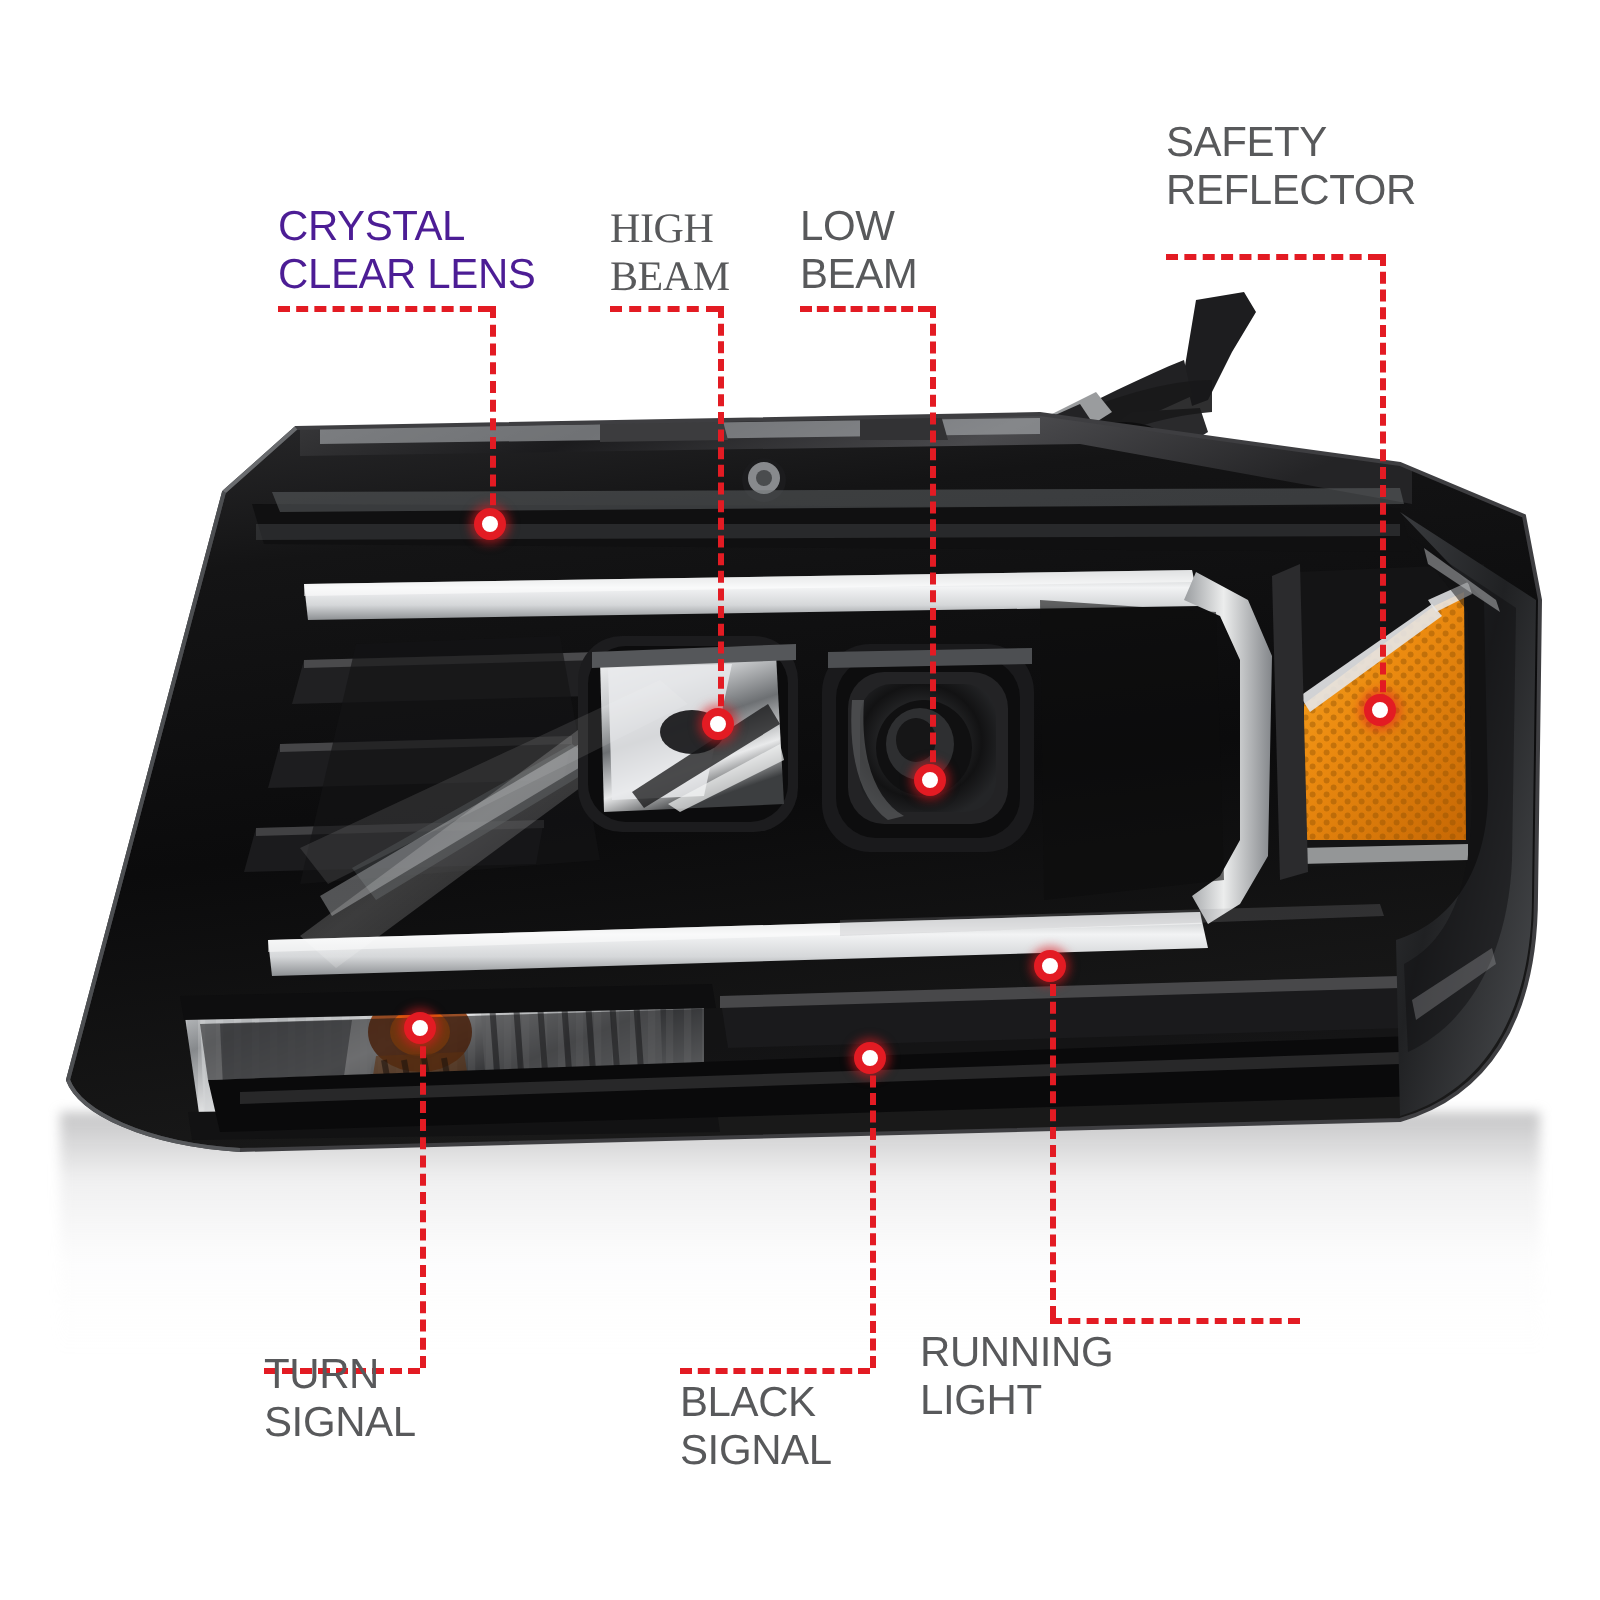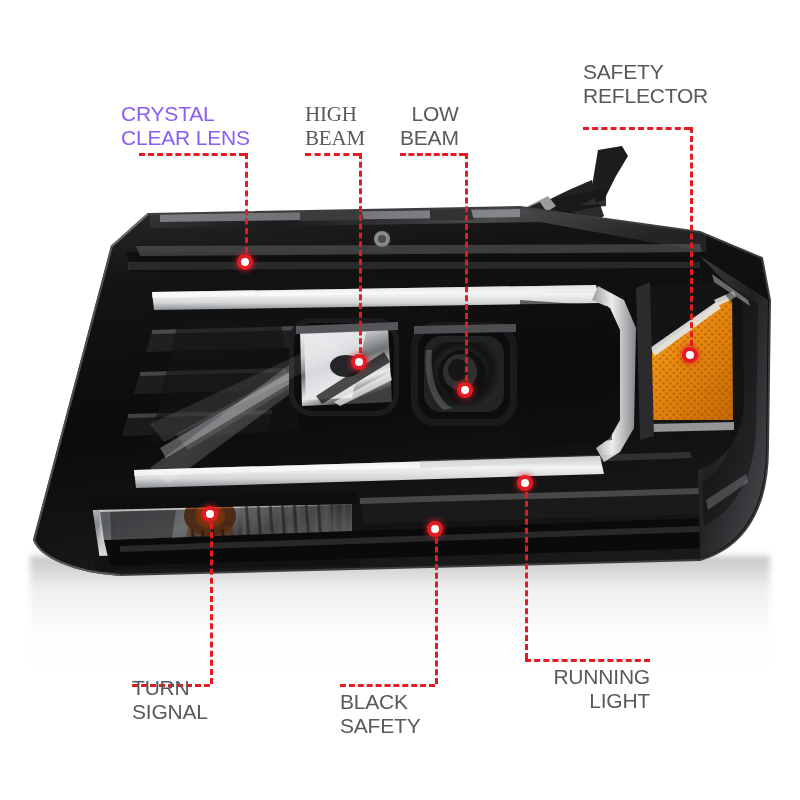--- a/index.html
+++ b/index.html
@@ -23,21 +23,21 @@
   .callout-label {
     position: absolute;
     color: #58595b;
     font-family: "Liberation Sans", sans-serif;
     font-size: 21px;
     line-height: 24px;
     letter-spacing: -0.2px;
     white-space: pre-line;
     font-weight: 400;
   }
-  .callout-label.align-right { text-align: right; }
+  .callout-label.align-right { }
 
   
   .leader-h {
     position: absolute;
     height: 0;
     border-top: 3px dashed #e31b23;
   }
   .leader-v {
     position: absolute;
     width: 0;
@@ -297,47 +297,47 @@
       <path d="M112,246 L148,214" stroke="#6a6c6f" stroke-width="2" fill="none"></path>
       <path d="M34,540 L112,246" stroke="#4d4f52" stroke-width="2" fill="none"></path>
       <path d="M120,575 C72,572 40,556 34,540" stroke="#56585b" stroke-width="2" fill="none"></path>
     </g>
   </svg>
 
   <div id="callout-layer">
       <div class="leader-h" style="left: 139px; top: 153px; width: 106px; border-top-color: rgb(227, 27, 35);"></div>
       <div class="leader-v" style="left: 245px; top: 153px; height: 109px; border-left-color: rgb(227, 27, 35);"></div>
       <div class="leader-dot" style="left: 245px; top: 262px; border-color: rgb(227, 27, 35); background: rgb(255, 255, 255);"></div>
-      <div class="callout-label" style="left: 121px; top: 102px; color: #8b5cf6;">CRYSTAL
+      <div class="callout-label" style="left: 139px; top: 102px; color: #4c1d95;">CRYSTAL
 CLEAR LENS</div>
       <div class="leader-h" style="left: 305px; top: 153px; width: 54px; border-top-color: rgb(227, 27, 35);"></div>
       <div class="leader-v" style="left: 359px; top: 153px; height: 209px; border-left-color: rgb(227, 27, 35);"></div>
       <div class="leader-dot" style="left: 359px; top: 362px; border-color: rgb(227, 27, 35); background: rgb(255, 255, 255);"></div>
       <div class="callout-label" style="left: 305px; top: 102px; color: rgb(88, 89, 91); font-family: Liberation Serif, serif;">HIGH
 BEAM</div>
       <div class="leader-h" style="left: 400px; top: 153px; width: 65px; border-top-color: rgb(227, 27, 35);"></div>
       <div class="leader-v" style="left: 465px; top: 153px; height: 237px; border-left-color: rgb(227, 27, 35);"></div>
       <div class="leader-dot" style="left: 465px; top: 390px; border-color: rgb(227, 27, 35); background: rgb(255, 255, 255);"></div>
-      <div class="callout-label" style="left: 400px; top: 102px; color: rgb(88, 89, 91); text-align: right;">LOW
+      <div class="callout-label" style="left: 400px; top: 102px; color: rgb(88, 89, 91);">LOW
 BEAM</div>
       <div class="leader-h" style="left: 583px; top: 127px; width: 107px; border-top-color: rgb(227, 27, 35);"></div>
       <div class="leader-v" style="left: 690px; top: 127px; height: 228px; border-left-color: rgb(227, 27, 35);"></div>
       <div class="leader-dot" style="left: 690px; top: 355px; border-color: rgb(227, 27, 35); background: rgb(255, 255, 255);"></div>
       <div class="callout-label" style="left: 583px; top: 60px; color: rgb(88, 89, 91);">SAFETY
 REFLECTOR</div>
       <div class="leader-h" style="left: 132px; top: 684px; width: 78px; border-top-color: rgb(227, 27, 35);"></div>
       <div class="leader-v" style="left: 210px; top: 514px; height: 170px; border-left-color: rgb(227, 27, 35);"></div>
       <div class="leader-dot" style="left: 210px; top: 514px; border-color: rgb(227, 27, 35); background: rgb(255, 255, 255);"></div>
       <div class="callout-label" style="left: 132px; top: 676px; color: rgb(88, 89, 91);">TURN
 SIGNAL</div>
       <div class="leader-h" style="left: 340px; top: 684px; width: 95px; border-top-color: rgb(227, 27, 35);"></div>
       <div class="leader-v" style="left: 435px; top: 529px; height: 155px; border-left-color: rgb(227, 27, 35);"></div>
       <div class="leader-dot" style="left: 435px; top: 529px; border-color: rgb(227, 27, 35); background: rgb(255, 255, 255);"></div>
       <div class="callout-label" style="left: 340px; top: 690px; color: rgb(88, 89, 91);">BLACK
-SAFETY</div>
+SIGNAL</div>
       <div class="leader-h" style="left: 525px; top: 659px; width: 125px; border-top-color: rgb(227, 27, 35);"></div>
       <div class="leader-v" style="left: 525px; top: 483px; height: 176px; border-left-color: rgb(227, 27, 35);"></div>
       <div class="leader-dot" style="left: 525px; top: 483px; border-color: rgb(227, 27, 35); background: rgb(255, 255, 255);"></div>
       <div class="callout-label align-right" style="left: 460px; top: 665px; width: 190px; color: rgb(88, 89, 91);">RUNNING
 LIGHT</div>
     </div>
 
 </div>
 
 </body></html>

